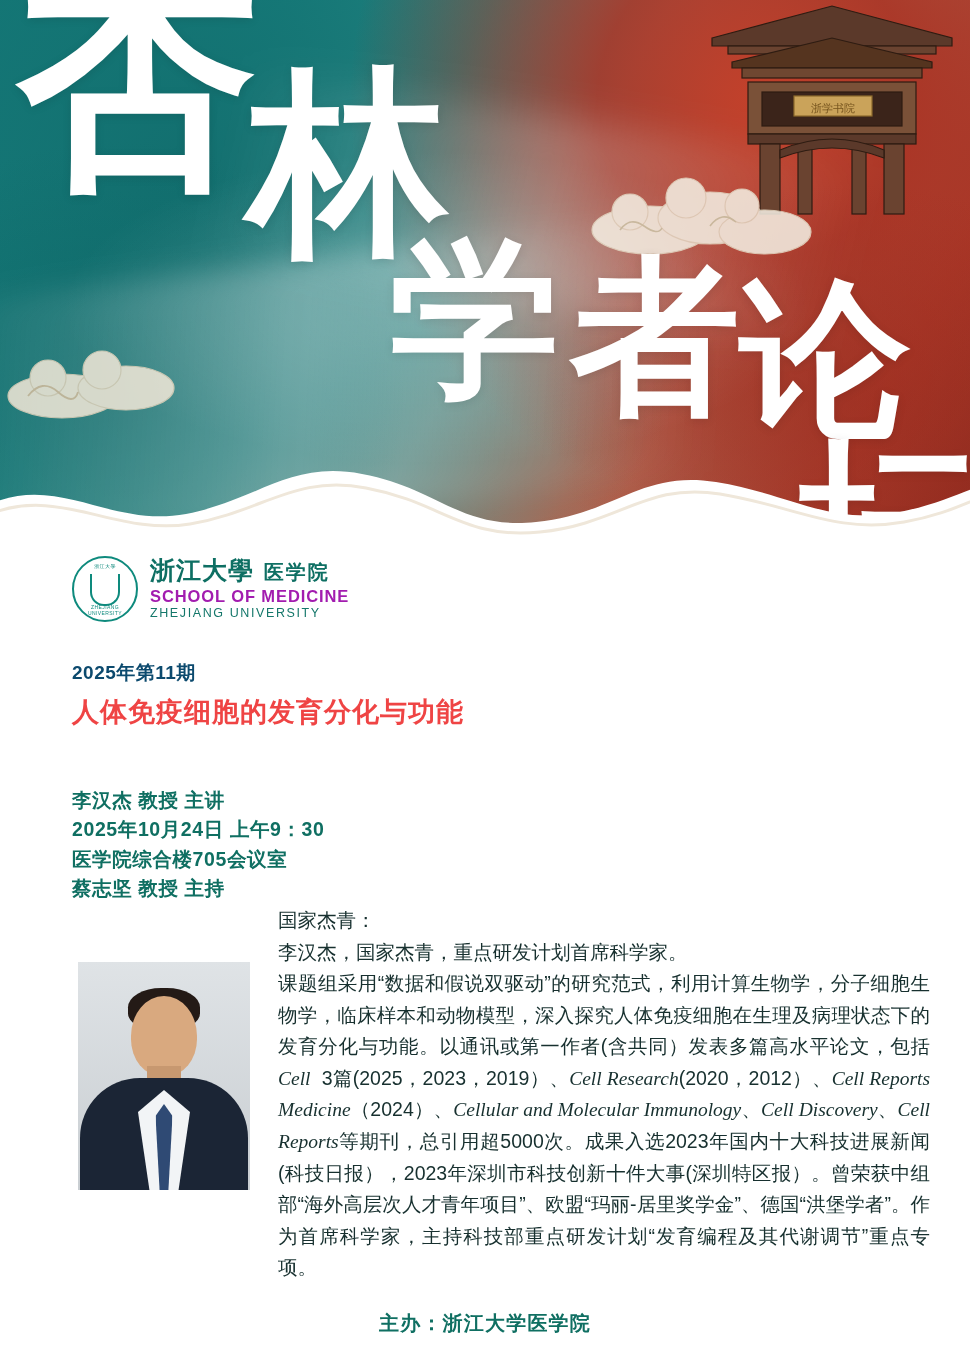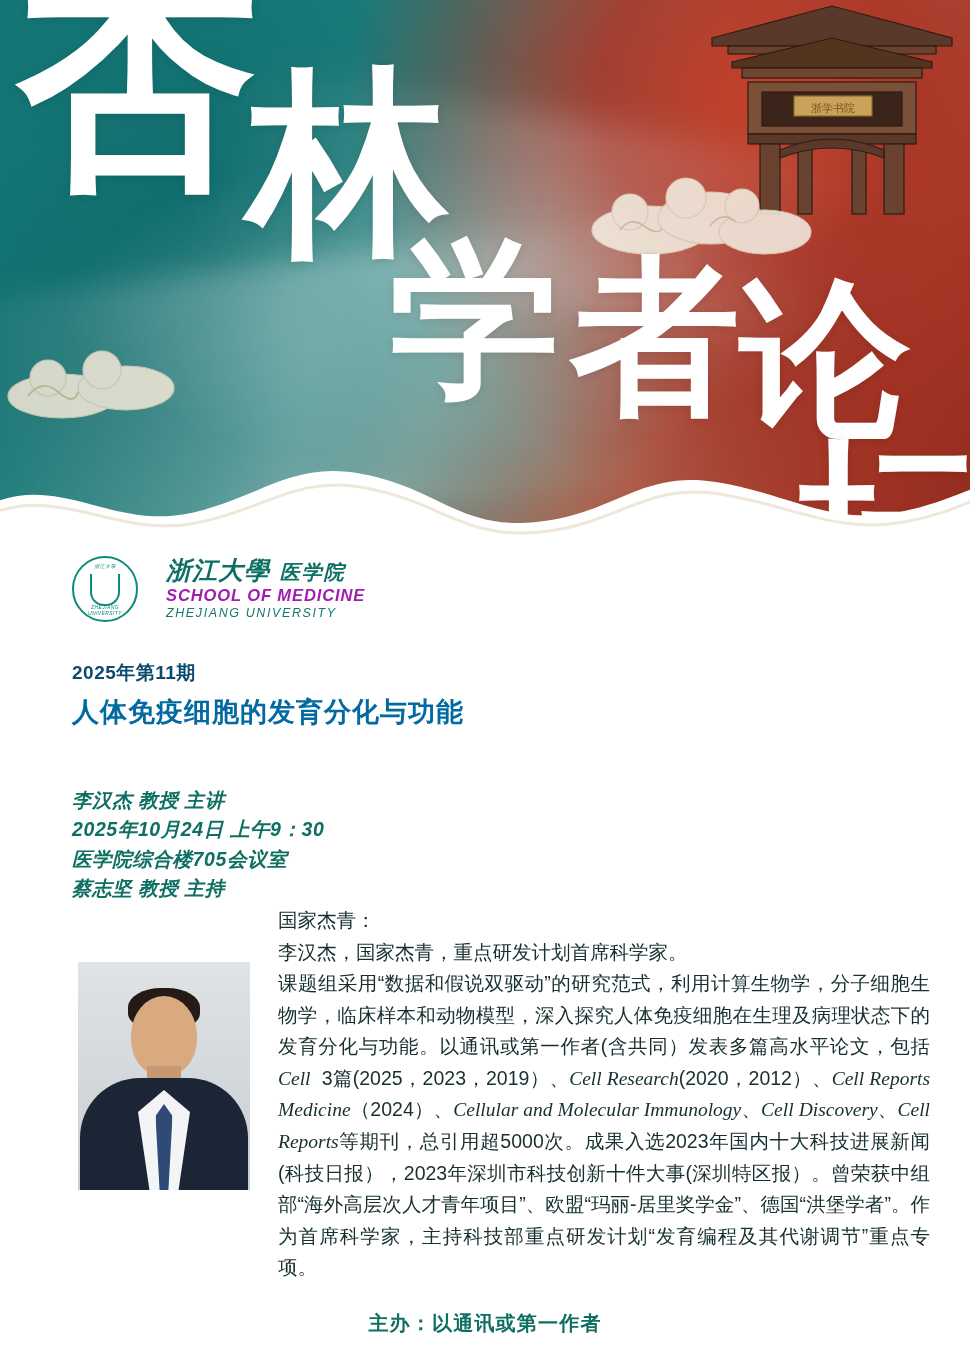--- a/index.html
+++ b/index.html
@@ -110,23 +110,22 @@
   .cal-4 { left: 570px; top: 258px;  font-size: 170px; }
   .cal-5 { left: 740px; top: 280px;  font-size: 170px; }
   .cal-6 { left: 800px; top: 440px;  font-size: 185px; color: #ffffff; }
 
   
   .logo-row {
     position: absolute;
     left: 72px;
     top: 556px;
     display: flex;
-    align-items: center;
-    gap: 28px;
-    font-style: italic;
+    align-items: flex-end;
+    gap: 12px;
   }
   .logo-mark {
     width: 62px; height: 62px;
     border-radius: 50%;
     border: 2px solid #0e8a7d;
     position: relative;
     flex: 0 0 auto;
     background: #fff;
   }
   .logo-mark::after {
@@ -181,39 +180,38 @@
     font-size: 19px;
     font-weight: 700;
     color: #0c4a6e;
     letter-spacing: .5px;
   }
   .title-cn {
     position: absolute;
     left: 72px; top: 694px;
     font-size: 27px;
     font-weight: 700;
-    color: #0369a1;
+    color: #ef4444;
     letter-spacing: 1px;
   }
   .title-en {
     position: absolute;
     left: 86px; top: 738px;
     font-size: 16.5px;
     color: #4a6b6b;
     letter-spacing: .2px;
   }
   .meta {
     position: absolute;
     left: 72px; top: 786px;
     font-size: 19.5px;
     font-weight: 700;
     color: #0f6f62;
     line-height: 1.5;
     letter-spacing: .6px;
-    font-style: italic;
   }
 
   
   .portrait {
     position: absolute;
     left: 78px;
     top: 962px;
     width: 172px;
     height: 228px;
     background: linear-gradient(180deg,#d9dde0 0%, #c7ccd0 100%);
@@ -401,14 +399,14 @@
     <div class="p-body"></div>
     <div class="p-shirt"></div>
     <div class="p-tie"></div>
   </div>
 
   <div class="bio">
     <span class="line-first">国家杰青：</span>
     <span class="line-first">李汉杰，国家杰青，重点研发计划首席科学家。</span><span>课题组采用“数据和假说双驱动”的研究范式，利用计算生物学，分子细胞生物学，临床样本和动物模型，深入探究人体免疫细胞在生理及病理状态下的发育分化与功能。以通讯或第一作者(含共同）发表多篇高水平论文，包括</span><i>Cell</i>&nbsp;&nbsp;<span>3篇(2025，2023，2019）、</span><i>Cell Research</i><span>(2020，2012）、</span><i>Cell Reports Medicine</i><span>（2024）、</span><i>Cellular and Molecular Immunology</i><span>、</span><i>Cell Discovery</i><span>、</span><i>Cell Reports</i><span>等期刊，总引用超5000次。成果入选2023年国内十大科技进展新闻(科技日报），2023年深圳市科技创新十件大事(深圳特区报）。曾荣获中组部“海外高层次人才青年项目”、欧盟“玛丽-居里奖学金”、德国“洪堡学者”。作为首席科学家，主持科技部重点研发计划“发育编程及其代谢调节”重点专项。</span>
   </div>
 
-  <div class="host">主办：以通讯或第一作者</div>
+  <div class="host">主办：浙江大学医学院</div>
 </div>
 
 </body></html>

